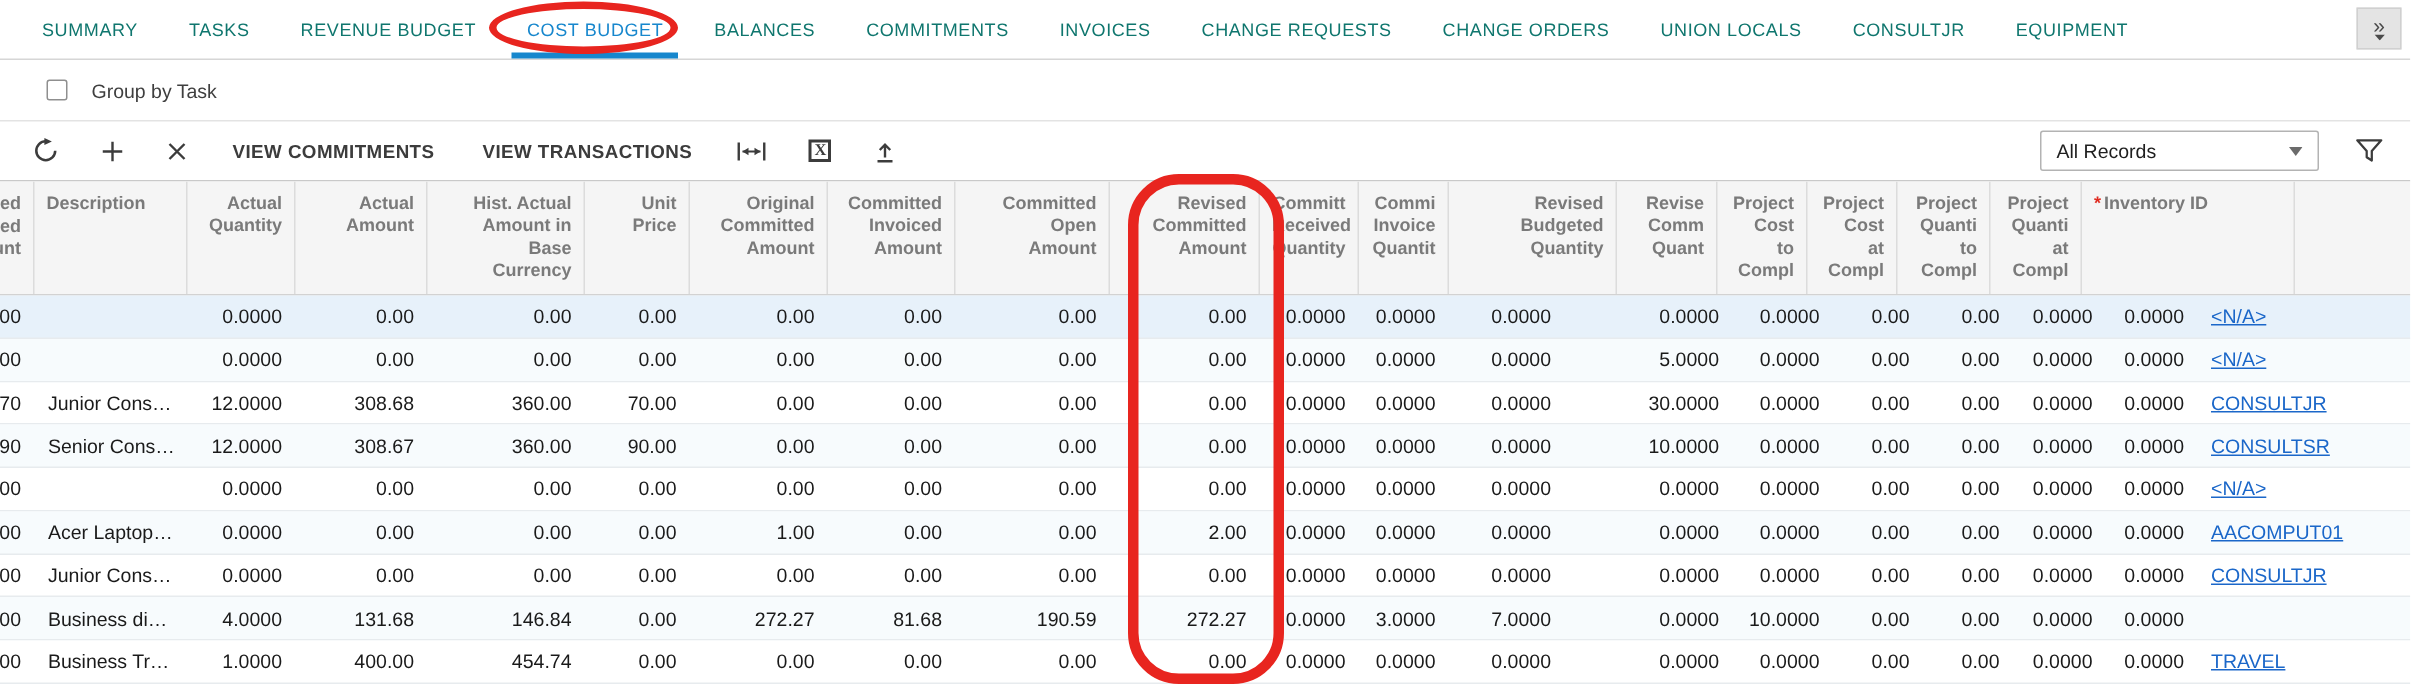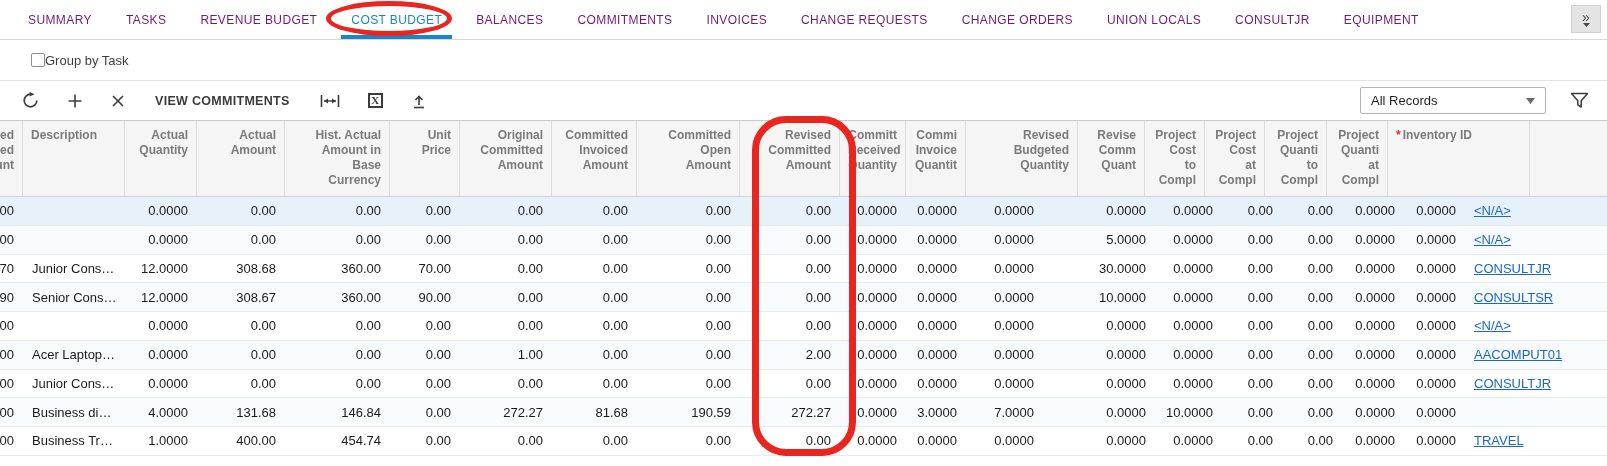--- a/index.html
+++ b/index.html
@@ -10,39 +10,39 @@
   }
 
   
   .tabbar {
     position:relative; height:40px; box-sizing:border-box;
     border-bottom:1px solid #d6d6d6;
     display:flex; align-items:stretch; gap:34px; padding-left:28px;
   }
   .tab {
     display:flex; align-items:center; white-space:nowrap; cursor:pointer;
-    font-size:12px; letter-spacing:.4px; color:#701a75; position:relative;
+    font-size:12px; letter-spacing:.4px; color:#0f766e; position:relative;
   }
   .tab.active { color:var(--accent,#1787cd); }
   .tab.active::after {
     content:""; position:absolute; left:-10px; right:-10px; bottom:0;
     height:4px; background:var(--accent,#1787cd);
   }
   .tab-more {
     position:absolute; right:6px; top:5px; width:30px; height:28px;
     background:#e4e4e4; border:1px solid #d0d0d0; box-sizing:border-box;
     display:flex; flex-direction:column; align-items:center; justify-content:center;
     cursor:pointer; color:#4a4a4a;
   }
   .tab-more .chev { font-size:14px; line-height:12px; }
 
   
   .groupbar {
     height:41px; box-sizing:border-box; border-bottom:1px solid #e3e3e3;
-    display:flex; align-items:center; gap:0; padding-left:31px;
+    display:flex; align-items:center; gap:16px; padding-left:31px;
   }
   .checkbox {
     width:14px; height:14px; box-sizing:border-box; border:1px solid #8f8f8f;
     border-radius:2px; background:#fff; cursor:pointer;
   }
   .grouplabel { font-size:13px; color:#3f3f3f; }
 
   
   .toolbar { height:39px; display:flex; align-items:center; padding-left:8px; }
   .tb-btn {
@@ -147,20 +147,21 @@
       <svg width="16" height="16" viewBox="0 0 16 16">
         <path d="M8 1.5 v13 M1.5 8 h13" stroke="#3c3c3c" stroke-width="1.6"></path>
       </svg>
     </div>
     <div class="tb-btn">
       <svg width="14" height="14" viewBox="0 0 14 14">
         <path d="M2 2 L12 12 M12 2 L2 12" stroke="#3c3c3c" stroke-width="1.6"></path>
       </svg>
     </div>
     <div class="tb-btn tb-text">VIEW COMMITMENTS</div>
+    <div class="tb-btn tb-text">VIEW TRANSACTIONS</div>
     <div class="tb-btn">
       <svg width="20" height="14" viewBox="0 0 20 14">
         <path d="M1.5 1 v12 M18.5 1 v12" stroke="#3c3c3c" stroke-width="1.6"></path>
         <path d="M4 7 h12" stroke="#3c3c3c" stroke-width="1.4"></path>
         <path d="M8 4.5 L4 7 l4 2.5 z M12 4.5 L16 7 l-4 2.5 z" fill="#3c3c3c"></path>
       </svg>
     </div>
     <div class="tb-btn">
       <span class="xl-box">X</span>
     </div>

